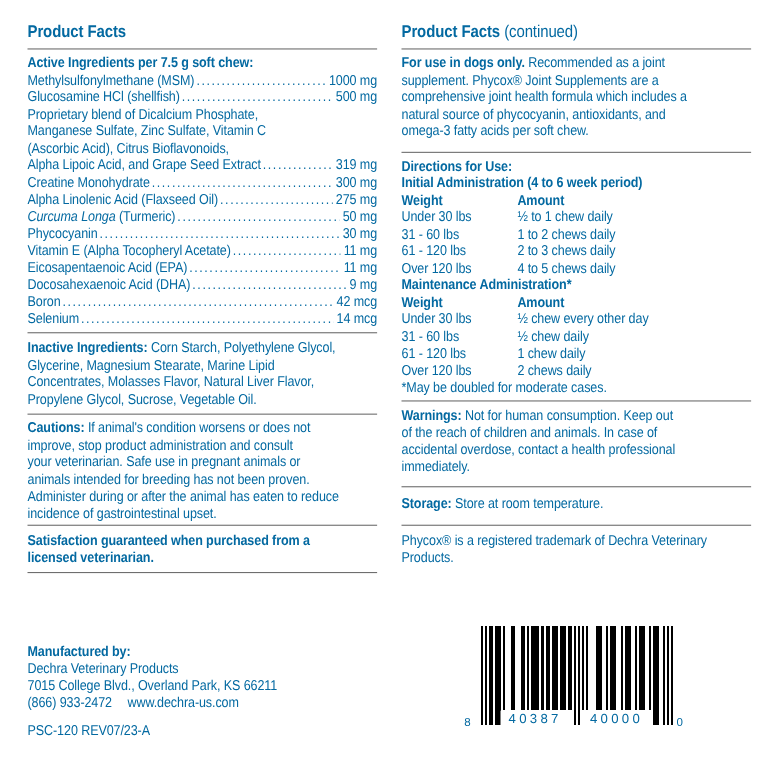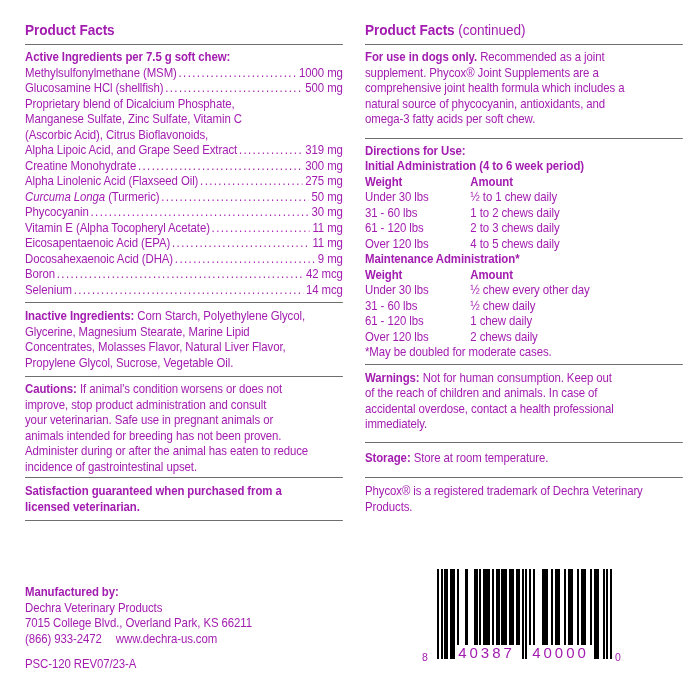--- a/index.html
+++ b/index.html
@@ -1,19 +1,19 @@
 <!DOCTYPE html>
 <html><head>
 <meta charset="utf-8">
 <style>
   html,body{margin:0;padding:0;background:#fff;}
   .page{
     position:relative;width:700px;height:700px;background:#ffffff;overflow:hidden;
     font-family:"Liberation Sans","DejaVu Sans",sans-serif;
-    color:#a21caf;-webkit-font-smoothing:antialiased;
+    color:#0369a1;-webkit-font-smoothing:antialiased;
   }
   .col{
     position:absolute;top:18px;width:362px;
     transform:scaleX(0.878);transform-origin:0 0;
     font-size:13px;line-height:15.5px;letter-spacing:-0.1px;
   }
   .col-left{left:25px;}
   .col-right{left:365px;}
   .hdr{
     font-size:15.5px;line-height:18px;font-weight:bold;
@@ -47,21 +47,21 @@
   .sec-storage{padding:7px 0 12px 0;}
   .sec-trademark{padding:5px 0 0 0;}
   .drow{display:flex;}
   .dw{width:120px;flex:0 0 120px;}
   .da{flex:1;}
   .dhead{font-weight:bold;}
 
   
   .barcode{position:absolute;left:437px;top:569px;width:175px;height:96px;}
   .barcode svg{display:block;}
-  .bc-num{position:absolute;font-size:15px;line-height:14px;letter-spacing:3px;
+  .bc-num{position:absolute;font-size:12px;line-height:14px;letter-spacing:3px;
     text-align:center;background:#fff;top:77px;height:15px;font-weight:normal;}
   .bc-side{position:absolute;font-size:10.5px;line-height:12px;top:82px;background:transparent;}
 </style>
 </head>
 <body>
 
 <div class="page">
 
   <div class="col col-left">
     <div class="hdr">

